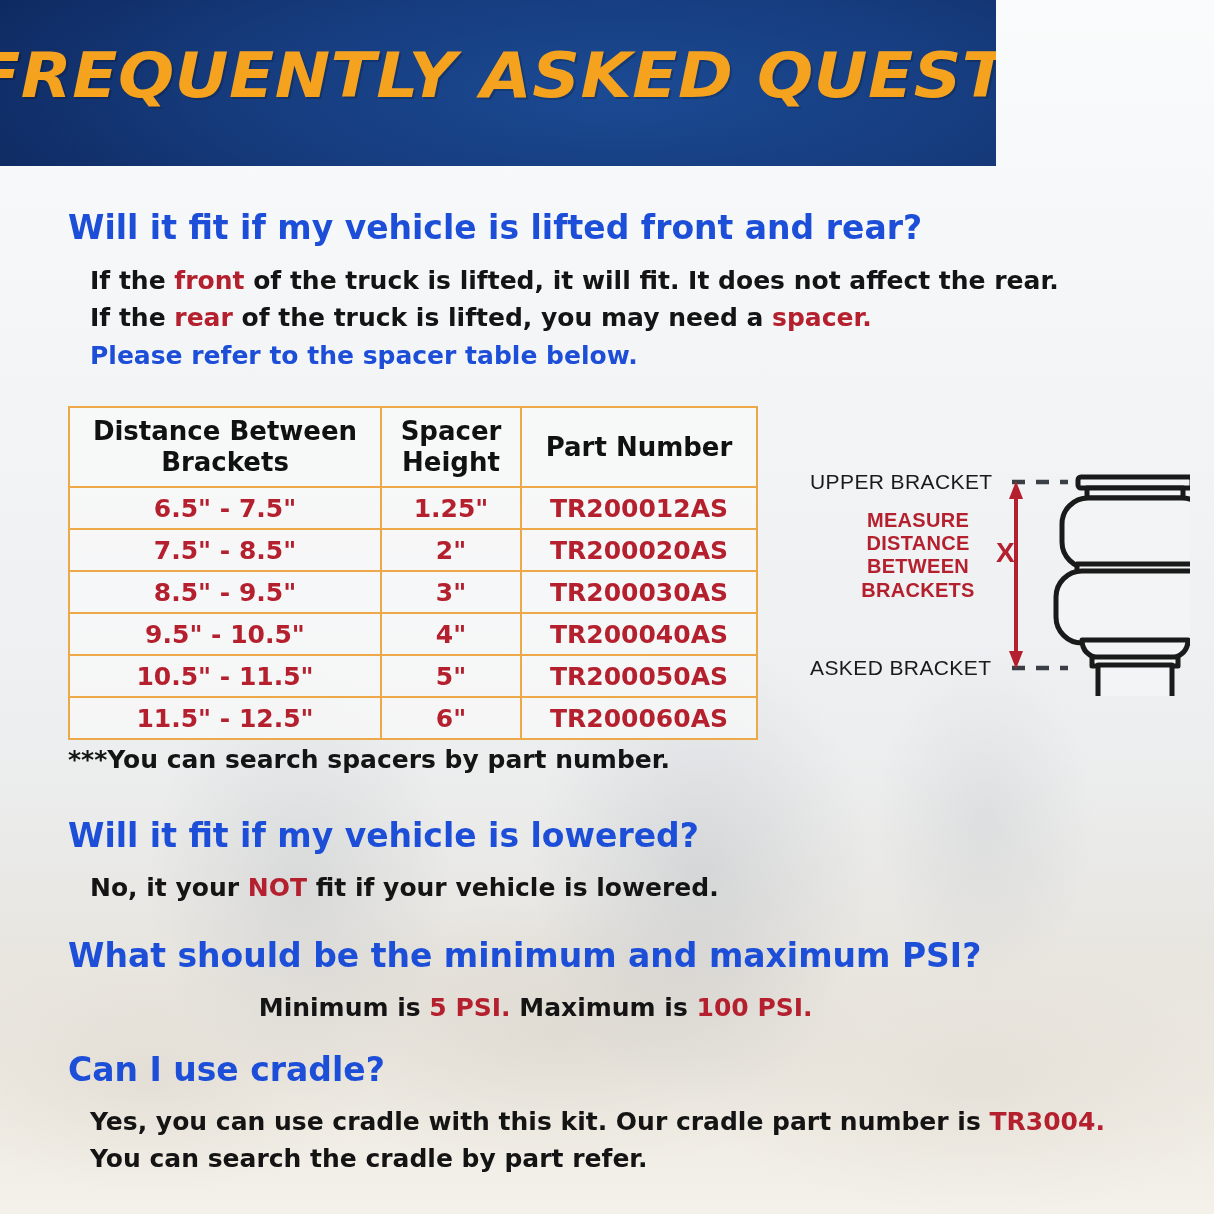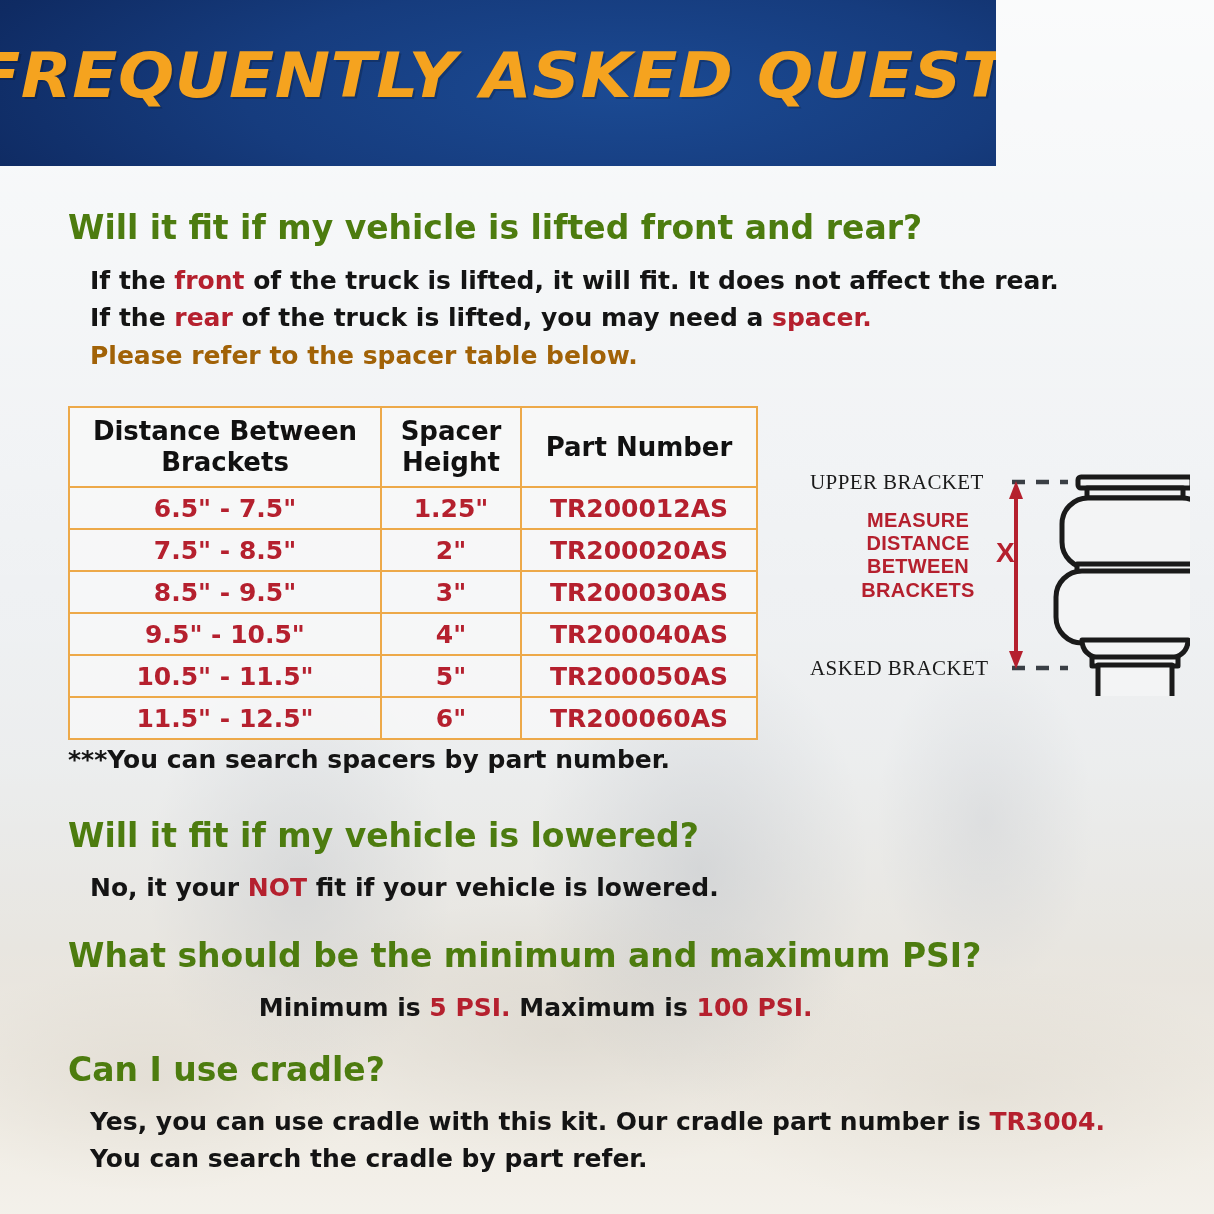--- a/index.html
+++ b/index.html
@@ -95,35 +95,35 @@
     left: 0; top: 166px;
     width: 1214px;
     height: 1048px;
   }
 
   .qa-block { position: absolute; }
 
   .q-heading {
     font-size: 33px;
     font-weight: bold;
-    color: #4d7c0f;
+    color: #1d4ed8;
     line-height: 1.12;
     white-space: nowrap;
     font-family: "DejaVu Sans", sans-serif;
   }
   .a-line {
     font-size: 25px;
     font-weight: bold;
     color: #141414;
     line-height: 1.5;
     white-space: nowrap;
     font-family: "DejaVu Sans", sans-serif;
   }
   .hl-red    { color: #b5202e; }
-  .hl-orange { color: #a16207; }
+  .hl-orange { color: #1d4ed8; }
 
   
   #spacer-table {
     position: absolute;
     left: 68px;
     top: 240px;
     width: 682px;
     border-collapse: collapse;
     background: rgba(250,250,250,0.70);
     table-layout: fixed;
@@ -161,21 +161,21 @@
     width: 400px;
     height: 240px;
   }
   .diag-label {
     position: absolute;
     font-size: 21px;
     font-weight: normal;
     color: #1a1a1a;
     letter-spacing: 0.4px;
     white-space: nowrap;
-    font-family: Liberation Serif, serif;
+    font-family: Liberation Sans, sans-serif;
   }
   #measure-text {
     position: absolute;
     left: 48px;
     top: 53px;
     width: 160px;
     text-align: center;
     font-size: 20px;
     font-weight: bold;
     line-height: 1.16;

